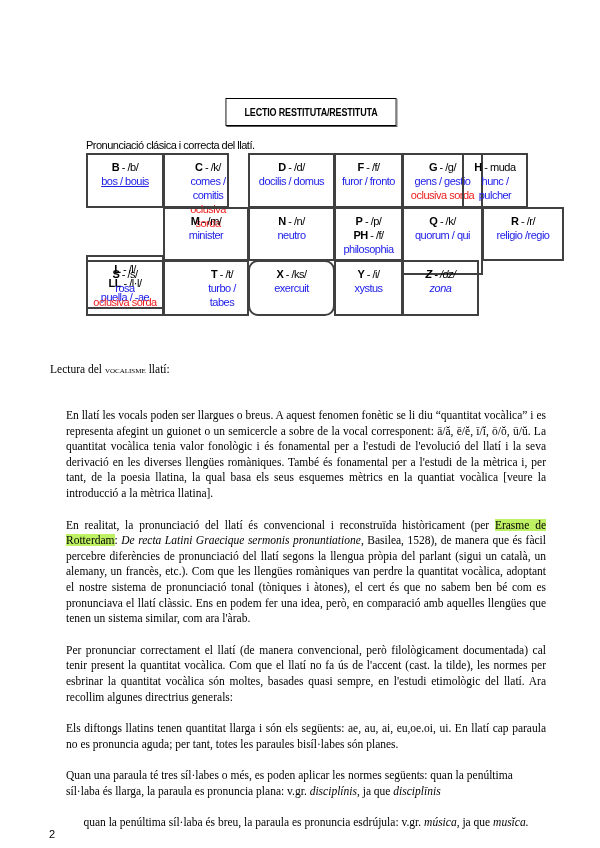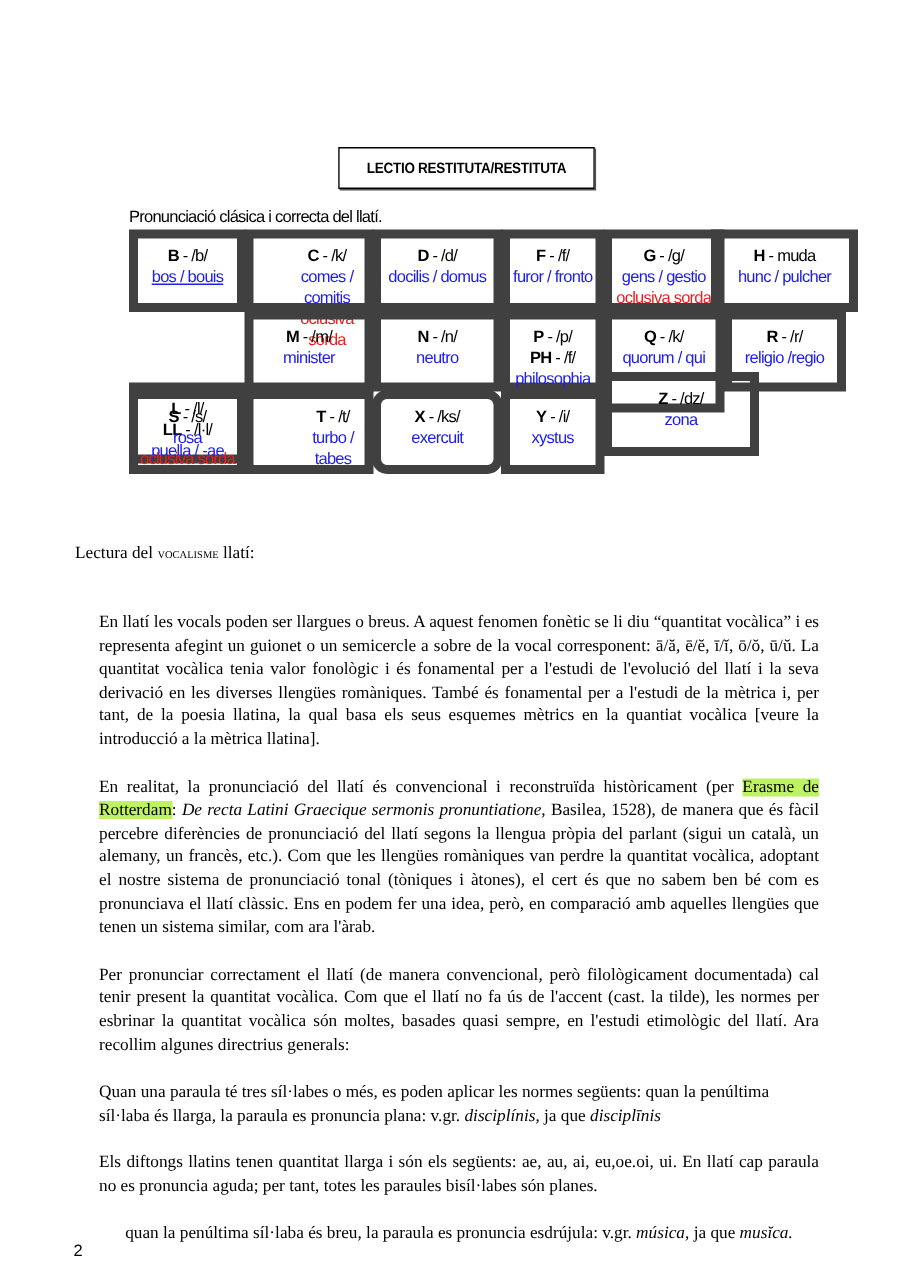--- a/index.html
+++ b/index.html
@@ -13,21 +13,21 @@
     display: flex; align-items: center; justify-content: center;
     font-family: "Liberation Sans", sans-serif; font-weight: bold; font-size: 10px;
     letter-spacing: -0.2px; transform: scaleX(0.9);
   }
   .subtitle {
     position: absolute; left: 86px; top: 139px;
     font-family: "Liberation Sans", sans-serif; font-size: 11px; letter-spacing: -0.5px;
   }
   .grid { position: absolute; left: 86px; top: 153px; }
   .cell {
-    position: absolute; border: 6px solid #404040; box-sizing: border-box;
+    position: absolute; border: 2px solid #404040; box-sizing: border-box;
     font-family: "Liberation Sans", sans-serif; font-size: 11px; line-height: 14px;
     text-align: center; padding-top: 5px; letter-spacing: -0.5px;
   }
   .cell b { font-weight: bold; }
   .blue { color: #2020e8; }
   .red { color: #ee1c1c; }
   .under { text-decoration: underline; }
   .text {
     position: absolute; left: 50px; width: 512px; font-size: 11.5px; line-height: 15.6px;
     text-align: justify;
@@ -43,39 +43,39 @@
 <body>
 
 <div class="title-box">LECTIO RESTITUTA/RESTITUTA</div>
 <div class="subtitle">Pronunciació clásica i correcta del llatí.</div>
 
 <div class="grid" id="grid">
     <div class="cell" style="left: 0px; top: 0px; width: 78px; height: 55px;">
       <div><b>B</b><span> - </span><span>/b/</span></div>
       <div class="blue under">bos / bouis</div>
     </div>
-    <div class="cell" style="left: 77px; top: 0px; width: 86px; height: 55px; padding-left: 24px;">
+    <div class="cell" style="left: 77px; top: 0px; width: 66px; height: 55px; padding-left: 24px;">
       <div><b>C</b><span> - </span><span>/k/</span></div>
       <div class="blue">comes / comitis</div>
       <div class="red">oclusiva sorda</div>
     </div>
     <div class="cell" style="left: 162px; top: 0px; width: 87px; height: 55px;">
       <div><b>D</b><span> - </span><span>/d/</span></div>
       <div class="blue">docilis / domus</div>
     </div>
     <div class="cell" style="left: 248px; top: 0px; width: 69px; height: 55px;">
       <div><b>F</b><span> - </span><span>/f/</span></div>
       <div class="blue">furor / fronto</div>
     </div>
     <div class="cell" style="left: 316px; top: 0px; width: 81px; height: 55px;">
       <div><b>G</b><span> - </span><span>/g/</span></div>
       <div class="blue">gens / gestio</div>
       <div class="red">oclusiva sorda</div>
     </div>
-    <div class="cell" style="left: 388px; top: 0px; width: 98px; height: 55px;">
+    <div class="cell" style="left: 376px; top: 0px; width: 66px; height: 55px;">
       <div><b>H</b><span> - </span><span>muda</span></div>
       <div class="blue">hunc / pulcher</div>
     </div>
     <div class="cell" style="left: 0px; top: 54px; width: 78px; height: 54px; margin-top: 48px;">
       <div><b>L</b><span> - </span><span>/l/</span></div>
       <div><b>LL</b><span> - </span><span>/l·l/</span></div>
       <div class="blue">puella / -ae</div>
     </div>
     <div class="cell" style="left: 77px; top: 54px; width: 86px; height: 54px;">
       <div><b>M</b><span> - </span><span>/m/</span></div>
@@ -108,38 +108,38 @@
       <div class="blue">turbo / tabes</div>
     </div>
     <div class="cell" style="left: 162px; top: 107px; width: 87px; height: 56px; border-radius: 10px;">
       <div><b>X</b><span> - </span><span>/ks/</span></div>
       <div class="blue">exercuit</div>
     </div>
     <div class="cell" style="left: 248px; top: 107px; width: 69px; height: 56px;">
       <div><b>Y</b><span> - </span><span>/i/</span></div>
       <div class="blue">xystus</div>
     </div>
-    <div class="cell" style="left: 316px; top: 95px; width: 104px; height: 56px;">
+    <div class="cell" style="left: 316px; top: 107px; width: 77px; height: 56px; font-style: italic;">
       <div><b>Z</b><span> - </span><span>/dz/</span></div>
       <div class="blue">zona</div>
     </div>
   </div>
 
 <div class="text" style="top:362px;">
   <span>Lectura del </span><span class="sc">vocalisme</span><span> llatí:</span>
 </div>
 
 <div class="text" style="top:392px;">
   <p>En llatí les vocals poden ser llargues o breus. A aquest fenomen fonètic se li diu “quantitat vocàlica” i es representa afegint un guionet o un semicercle a sobre de la vocal corresponent: ā/ă, ē/ĕ, ī/ĭ, ō/ŏ, ū/ŭ. La quantitat vocàlica tenia valor fonològic i és fonamental per a l'estudi de l'evolució del llatí i la seva derivació en les diverses llengües romàniques. També és fonamental per a l'estudi de la mètrica i, per tant, de la poesia llatina, la qual basa els seus esquemes mètrics en la quantiat vocàlica [veure la introducció a la mètrica llatina].</p>
   <p>
     <span>En realitat, la pronunciació del llatí és convencional i reconstruïda històricament (per </span><span class="hl">Erasme de Rotterdam</span><span>: </span><i>De recta Latini Graecique sermonis pronuntiatione</i><span>, Basilea, 1528), de manera que és fàcil percebre diferències de pronunciació del llatí segons la llengua pròpia del parlant (sigui un català, un alemany, un francès, etc.). Com que les llengües romàniques van perdre la quantitat vocàlica, adoptant el nostre sistema de pronunciació tonal (tòniques i àtones), el cert és que no sabem ben bé com es pronunciava el llatí clàssic. Ens en podem fer una idea, però, en comparació amb aquelles llengües que tenen un sistema similar, com ara l'àrab.</span>
   </p>
   <p>Per pronunciar correctament el llatí (de manera convencional, però filològicament documentada) cal tenir present la quantitat vocàlica. Com que el llatí no fa ús de l'accent (cast. la tilde), les normes per esbrinar la quantitat vocàlica són moltes, basades quasi sempre, en l'estudi etimològic del llatí. Ara recollim algunes directrius generals:</p>
+  <p>Els diftongs llatins tenen quantitat llarga i són els següents: ae, au, ai, eu,oe.oi, ui. En llatí cap paraula no es pronuncia aguda; per tant, totes les paraules bisíl·labes són planes.</p>
   <p style="text-align:left;">
     <span>Quan una paraula té tres síl·labes o més, es poden aplicar les normes següents: quan la penúltima síl·laba és llarga, la paraula es pronuncia plana: v.gr. </span><i>disciplínis</i><span>, ja que </span><i>disciplīnis</i>
   </p>
-  <p>Els diftongs llatins tenen quantitat llarga i són els següents: ae, au, ai, eu,oe.oi, ui. En llatí cap paraula no es pronuncia aguda; per tant, totes les paraules bisíl·labes són planes.</p>
   <p style="text-align:center;">
     <span>quan la penúltima síl·laba és breu, la paraula es pronuncia esdrújula: v.gr. </span><i>música</i><span>, ja que </span><i>musĭca.</i>
   </p>
 </div>
 
 <div class="page-num">2</div>
 
 </body></html>

